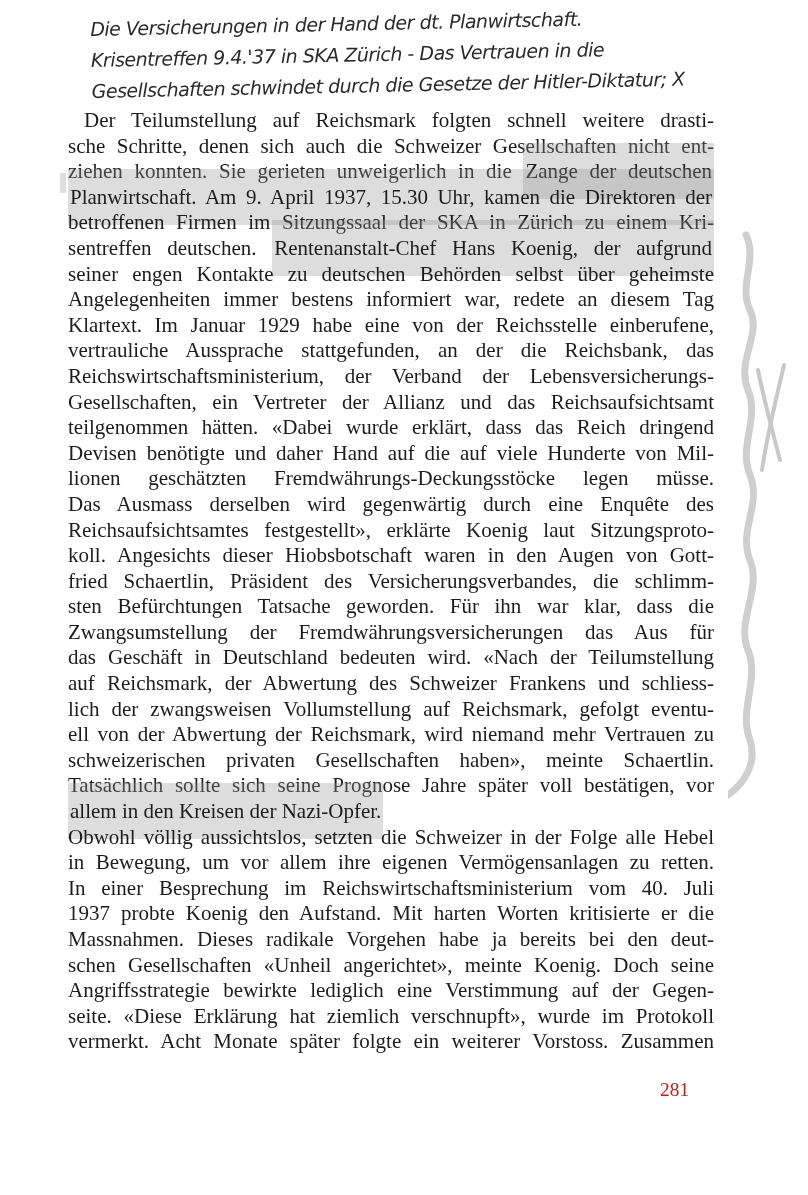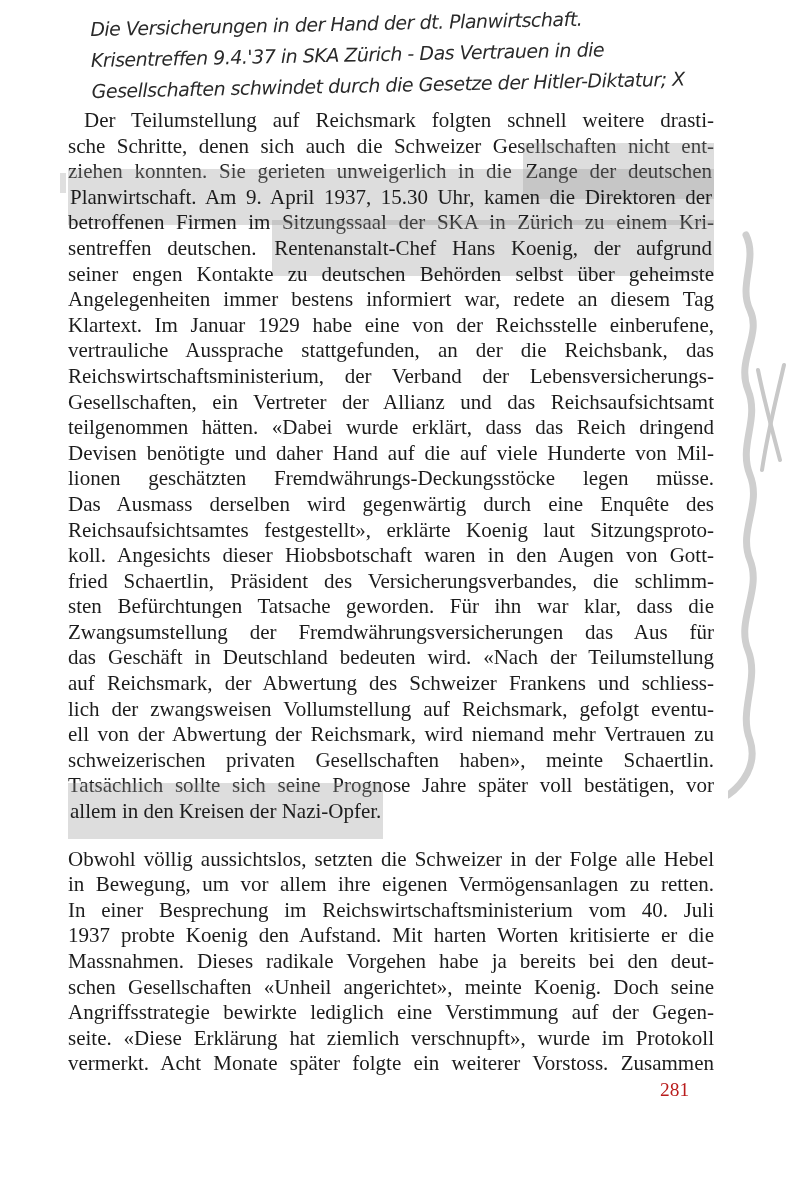--- a/index.html
+++ b/index.html
@@ -19,21 +19,21 @@
     position:absolute; left:68px; top:108px; width:646px;
   }
   .para {
     font-family:"Liberation Serif", serif;
     font-size:21px; line-height:25.6px; text-align:justify;
     margin:0;
   }
   .para .line { display:block; white-space:nowrap; text-align:justify; text-align-last:justify; }
   .para .line.last { text-align-last:left; }
   .para .line.indent { padding-left:16px; }
-  .para2 { margin-top:22px; }
+  .para2 { }
   .hl { background:rgba(150,150,150,0.32); border-radius:0; padding:16px 2px; }
   .page-number {
     position:absolute; left:660px; top:1079px; font-family:"Liberation Serif", serif;
     font-size:19.4px; color:#b91c1c;
   }
   .margin-mark {
     position:absolute; left:728px; top:230px; width:60px; height:570px;
     pointer-events:none;
   }
   .left-highlight-bar {

